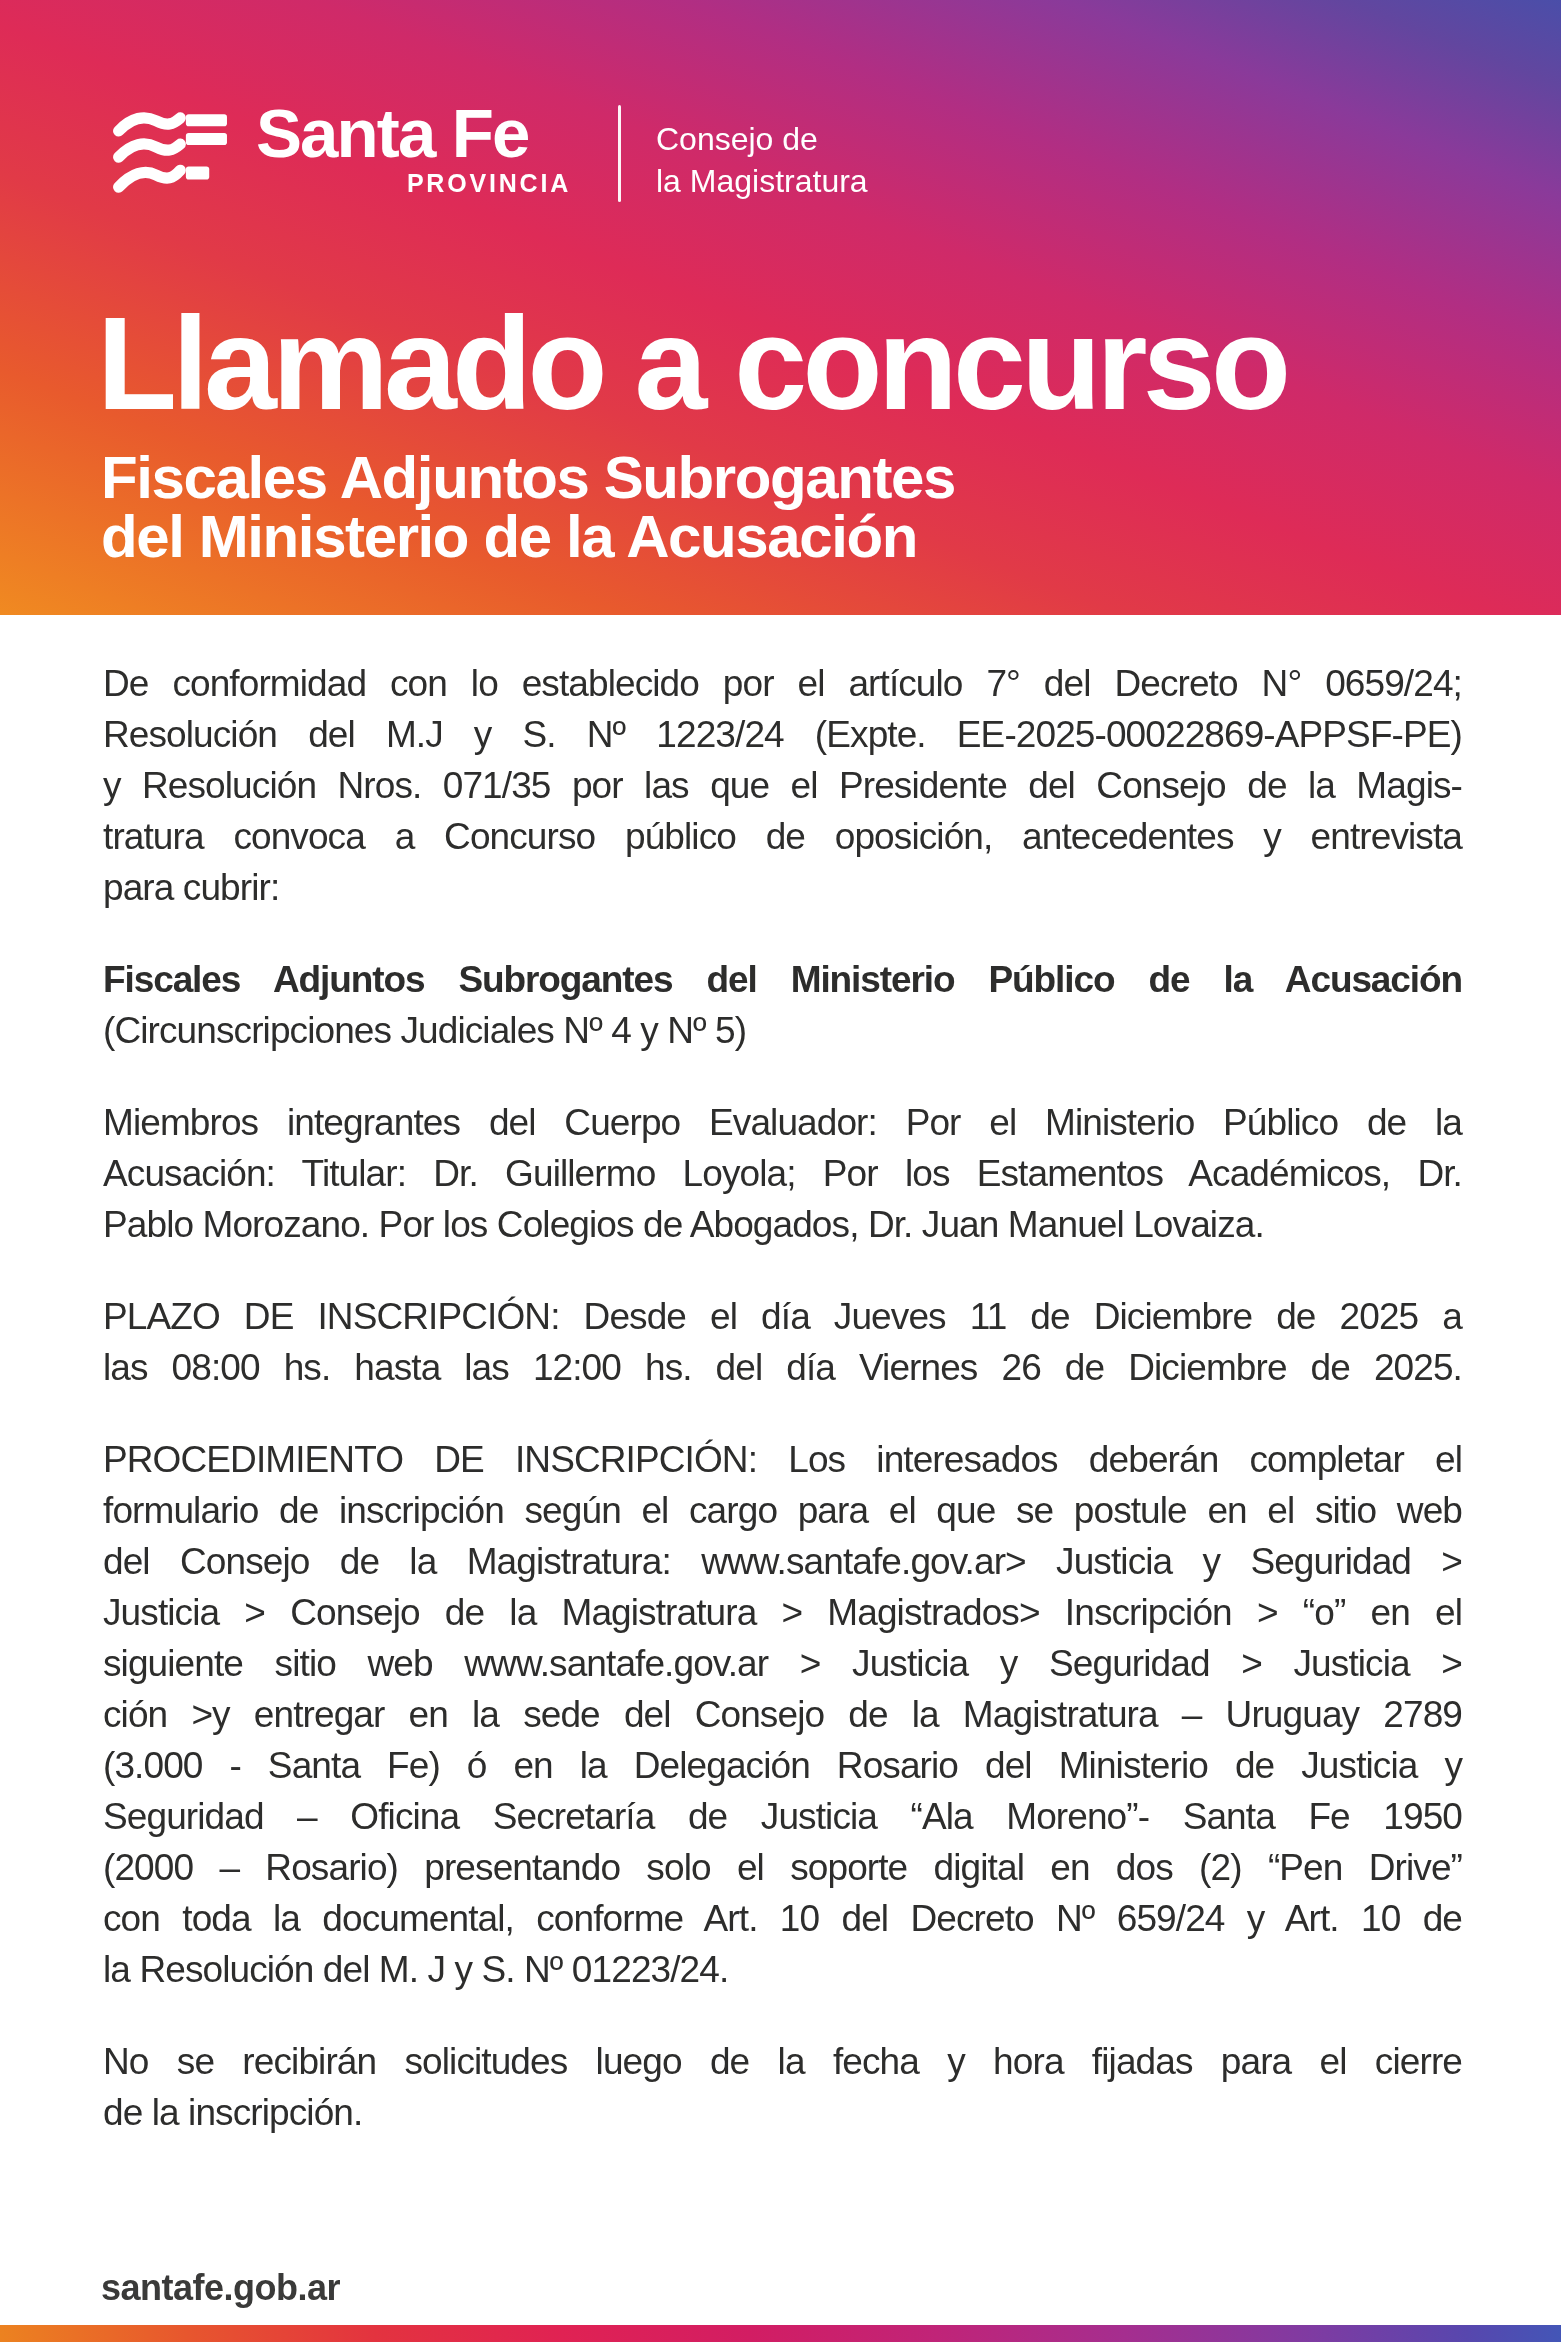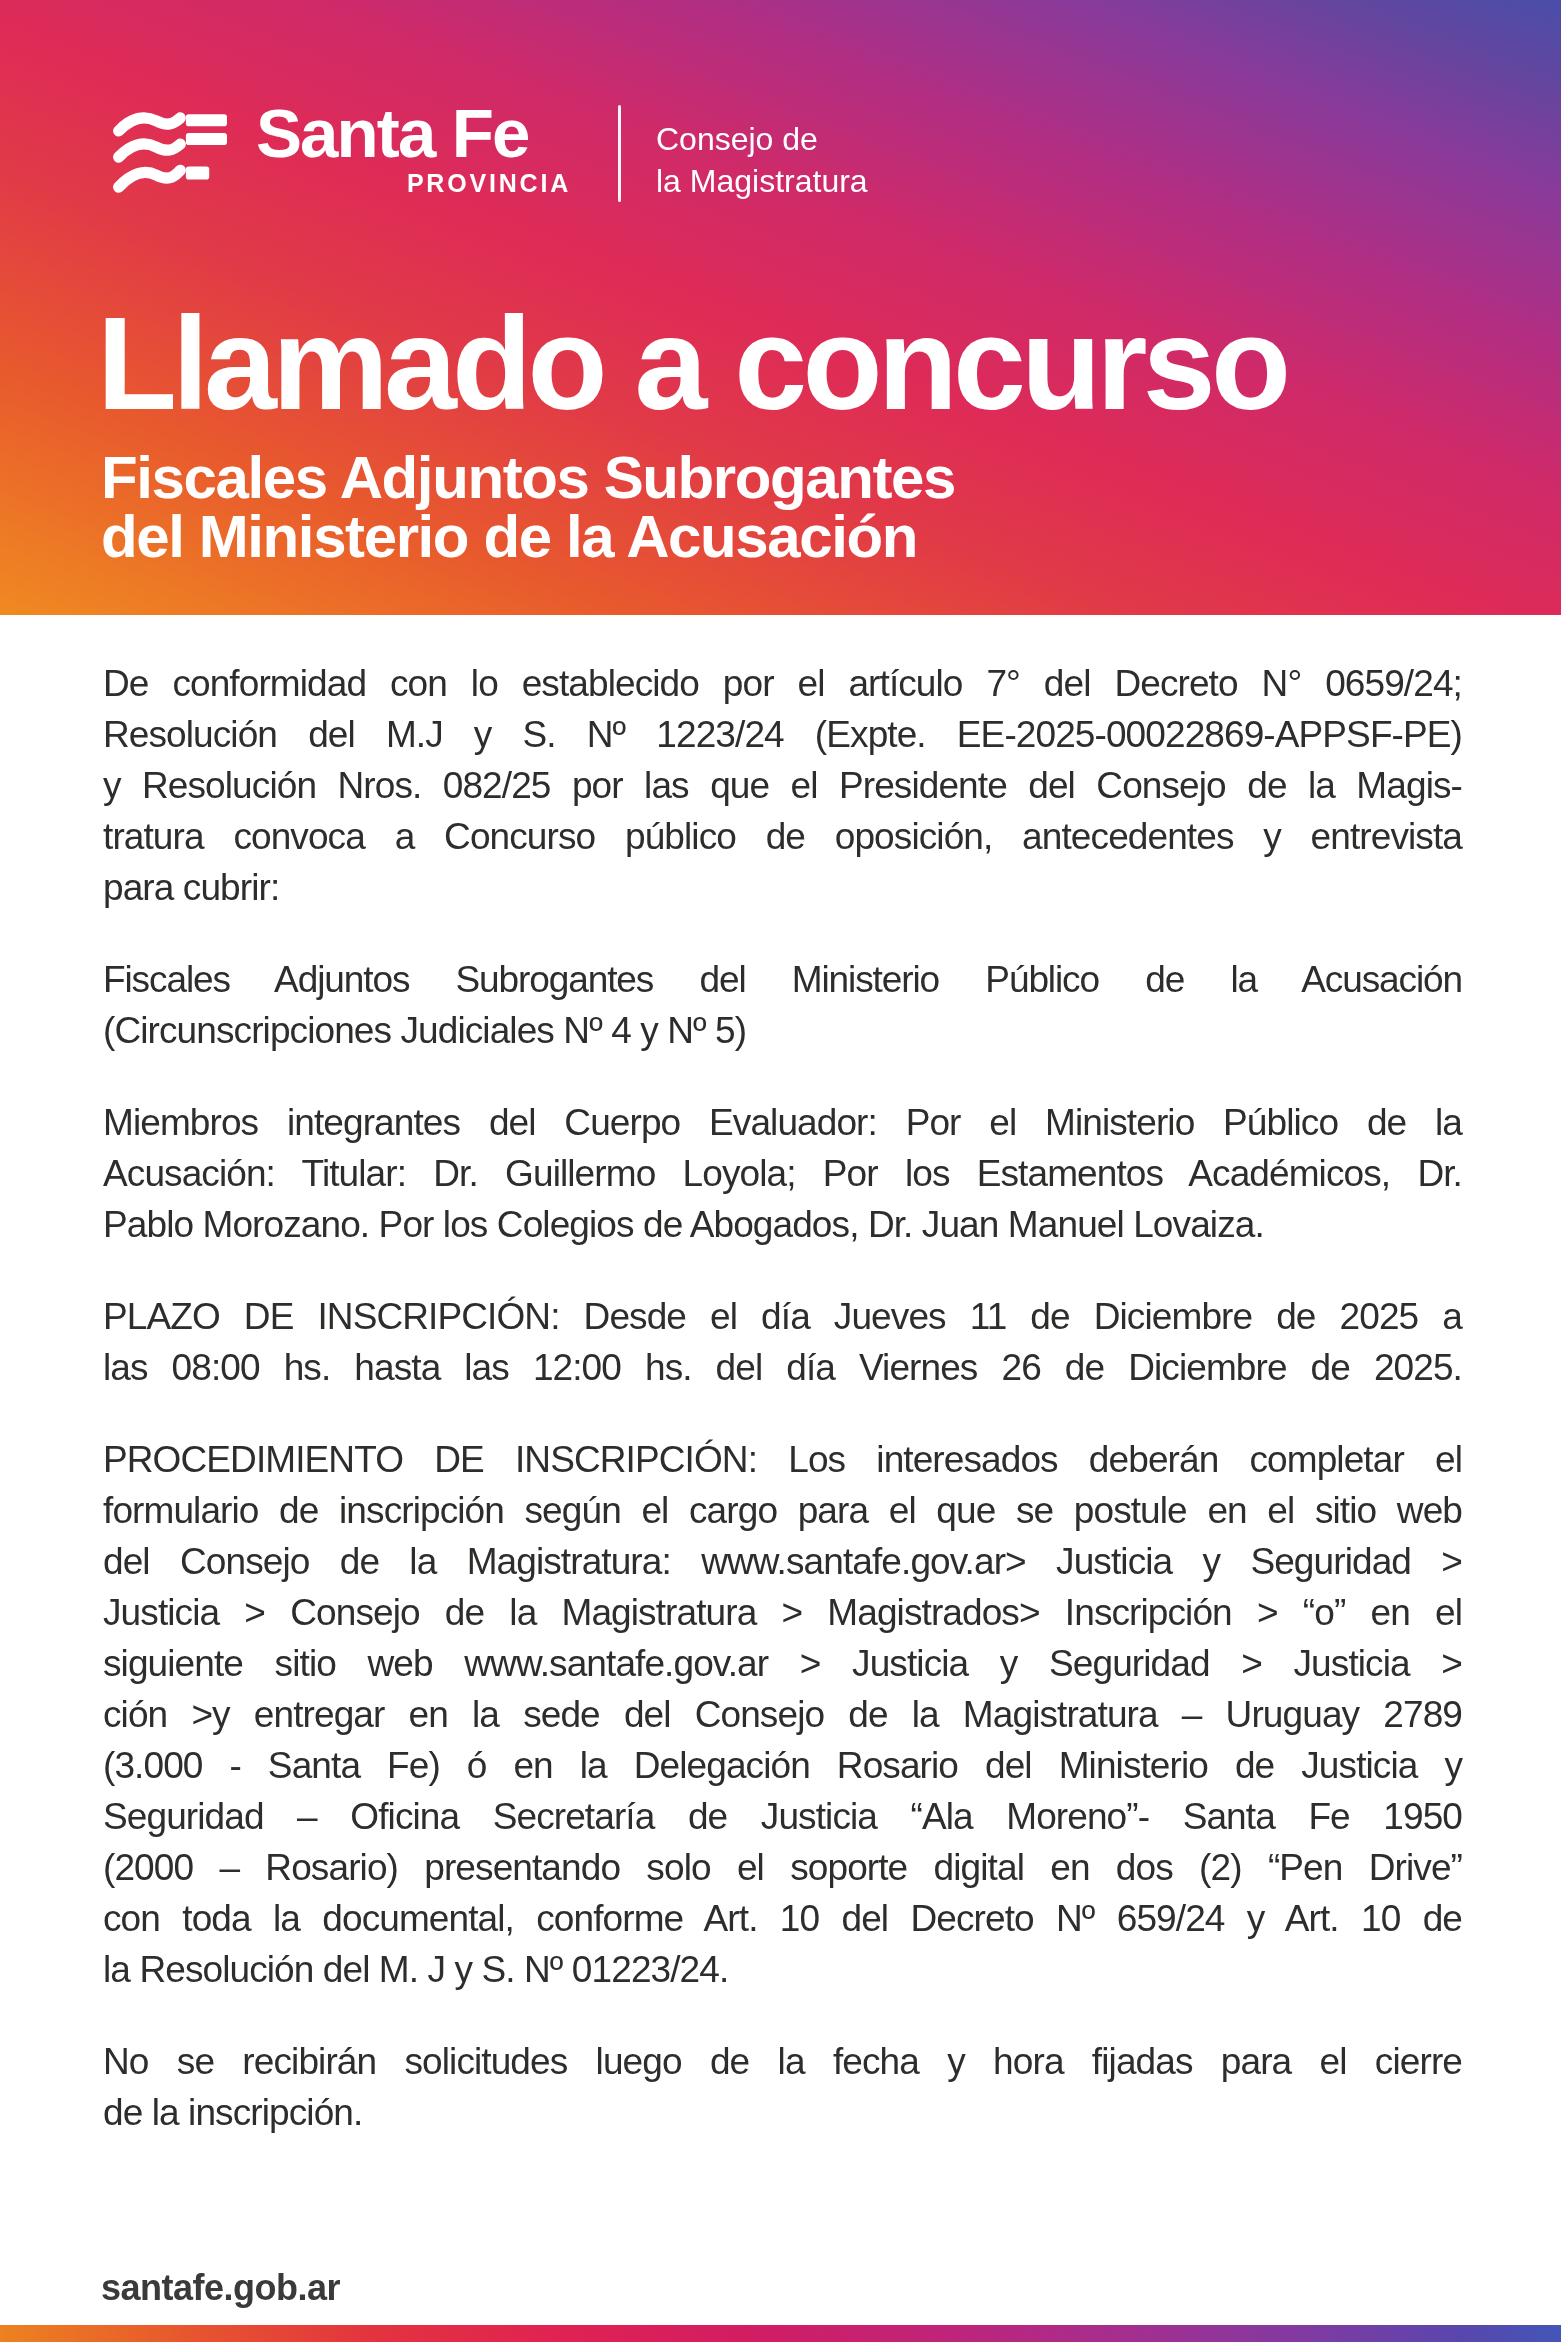--- a/index.html
+++ b/index.html
@@ -67,21 +67,21 @@
     background: #ffffff;
   }
   .para { margin: 0 0 41px 0; }
   .para:nth-child(n+4) { margin-top: 11.2px; }
   .line {
     font-size: 37px; line-height: 51px; letter-spacing: -0.9px;
     color: #2d2d2c; white-space: normal;
   }
   .jl { text-align: justify; text-align-last: justify; }
   .ll { text-align: left; text-align-last: left; }
-  .bold { font-weight: 400; letter-spacing: -1.1px; margin-top: 14px; }
+  .bold { font-weight: 700; letter-spacing: -1.1px; margin-top: 14px; }
 
   .site-footer {
     position: absolute; left: 101px; top: 2267px;
     font-size: 36px; font-weight: 700; color: #3a3a39; letter-spacing: -0.5px;
   }
 
   
   .footer-strip {
     position: absolute; left: 0; bottom: 0;
     width: 1562px; height: 17px;
@@ -126,21 +126,21 @@
     <div class="hero-subtitle">
       <div>Fiscales Adjuntos Subrogantes</div>
       <div>del Ministerio de la Acusación</div>
     </div>
   </div>
 
   <div class="content">
       <div class="para">
         <div class="line jl">De conformidad con lo establecido por el artículo 7° del Decreto N° 0659/24;</div>
         <div class="line jl">Resolución del M.J y S. Nº 1223/24 (Expte. EE-2025-00022869-APPSF-PE)</div>
-        <div class="line jl">y Resolución Nros. 082/25 por las que el Presidente del Consejo de la Magis-</div>
+        <div class="line jl">y Resolución Nros. 071/35 por las que el Presidente del Consejo de la Magis-</div>
         <div class="line jl">tratura convoca a Concurso público de oposición, antecedentes y entrevista</div>
         <div class="line ll">para cubrir:</div>
       </div>
       <div class="para">
         <div class="line jl bold">Fiscales Adjuntos Subrogantes del Ministerio Público de la Acusación</div>
         <div class="line ll">(Circunscripciones Judiciales Nº 4 y Nº 5)</div>
       </div>
       <div class="para">
         <div class="line jl">Miembros integrantes del Cuerpo Evaluador: Por el Ministerio Público de la</div>
         <div class="line jl">Acusación: Titular: Dr. Guillermo Loyola; Por los Estamentos Académicos, Dr.</div>

